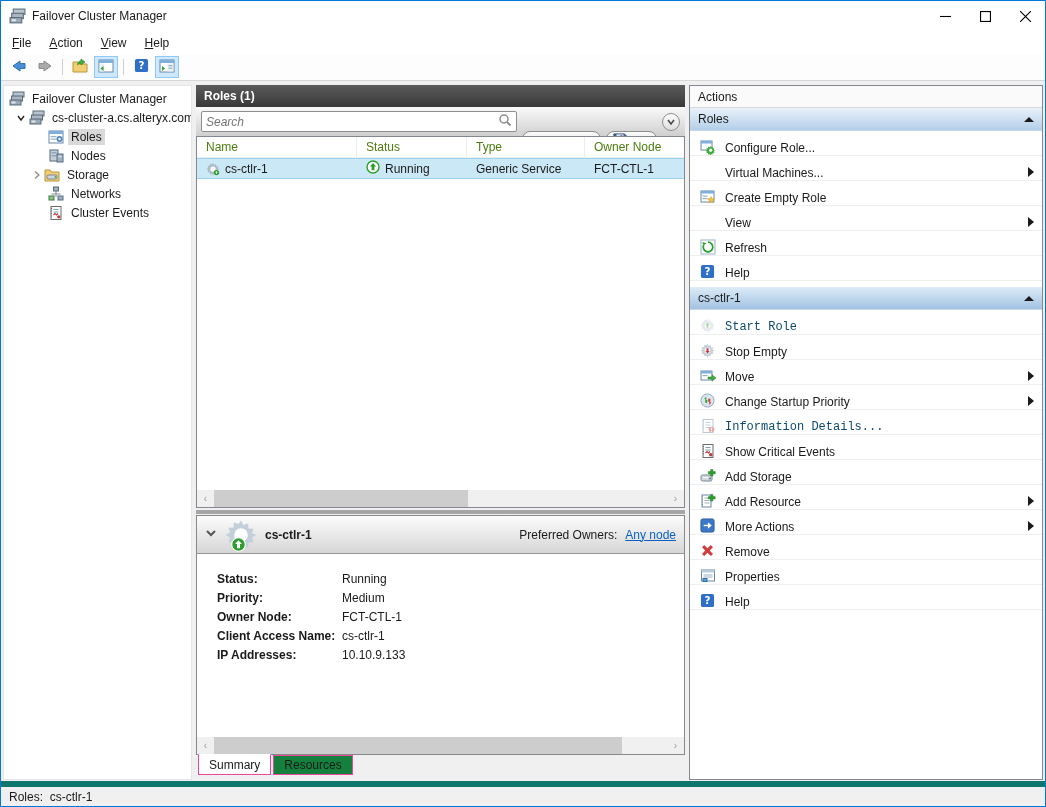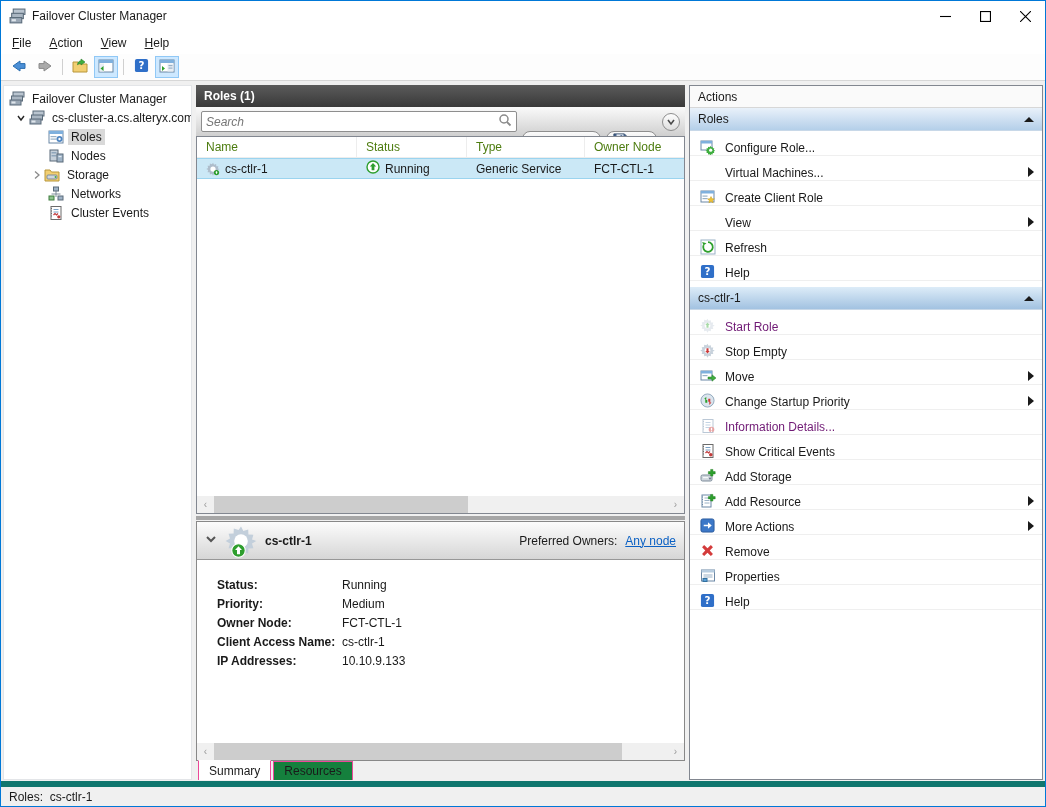--- a/index.html
+++ b/index.html
@@ -61,35 +61,35 @@
   .detail-area { flex:0 0 240px; background:#fff; border:1px solid #888; display:flex; flex-direction:column; overflow:hidden; }
   .detail-head { height:38px; background:linear-gradient(#fcfcfc,#d6d6d6); border-bottom:1px solid #979797; display:flex; align-items:center; padding:0 8px; gap:8px; flex:0 0 auto; }
   .detail-gear { position:relative; width:32px; height:32px; flex:0 0 auto; }
   .detail-title { font-weight:bold; flex:1; }
   .pref-owners { display:flex; gap:8px; align-items:center; }
   .link { color:#0b61c4; text-decoration:underline; }
   .detail-body { flex:1; padding:18px 0 0 20px;border-radius:11px; }
   .field-grid { display:grid; grid-template-columns:125px auto; row-gap:5px; }
   .field-label { font-weight:bold; }
 
-  .tabs-row { height:19px; display:flex; align-items:flex-start; padding-left:2px; flex:0 0 auto; }
+  .tabs-row { height:25px; display:flex; align-items:flex-start; padding-left:2px; flex:0 0 auto; }
   .tab { padding:2px 10px; border:1px solid #ec4899; background:#15803d; margin-right:2px; }
   .tab.active { background:#fff; border-top:1px solid #fff; margin-top:-1px; padding-top:3px; }
 
   
   .actions-panel { width:354px; background:#fff; border:1px solid #828790; display:flex; flex-direction:column; overflow:hidden; }
   .actions-title { height:22px; background:#fafafa; border-bottom:1px solid #d7d7d7; font-weight:normal; display:flex; align-items:center; padding-left:8px; flex:0 0 auto; }
   .group-head { height:23px; display:flex; align-items:center; padding:0 8px; border-bottom:1px solid #c8d8e8; flex:0 0 auto; }
   .group-head.g0 { background:linear-gradient(#e9f1fa,#b4cfe9); }
   .group-head.g1 { background:linear-gradient(#ddecf8,#a2c2e1); }
   .group-head .gh-label { flex:1; }
   .action-item { height:25px; display:flex; align-items:flex-end; padding:0 8px 0 10px; border-bottom:1px solid #efefef; }
   .ai-icon { width:17px; height:16px; display:inline-flex; margin-right:8px; flex:0 0 auto; }
   .ai-label { flex:1; }
-  .action-item.disabled .ai-label { color:#701a75; }
+  .action-item.disabled .ai-label { color:#0c4a6e;font-family:Liberation Mono, monospace; }
   .action-item.disabled .ai-icon { opacity:.45; }
   .group-gap { height:6px; border-bottom:none; flex:0 0 auto; }
 
   
   .statusbar { height:25px; background:#f0f0f0; border-top:6px solid #0f766e; display:flex; align-items:center; padding-left:8px; flex:0 0 auto; white-space:pre; }
 </style>
 </head>
 <body>
 
 <div class="window">
@@ -421,21 +421,21 @@
       <div class="action-item">
         <span class="ai-icon">
             <svg width="16" height="16" viewBox="0 0 16 16">
               <rect x="1" y="2" width="13" height="11" fill="#fff" stroke="#6b87a5"></rect>
               <rect x="1" y="2" width="13" height="2.5" fill="#7fb0dd"></rect>
               <rect x="2.5" y="6.5" width="5" height="1.2" fill="#9ab1c6"></rect>
               <rect x="2.5" y="9" width="5" height="1.2" fill="#9ab1c6"></rect>
               <path d="M11 7.5l1 2.2 2.4.2-1.8 1.6.5 2.3-2.1-1.2-2.1 1.2.5-2.3-1.8-1.6 2.4-.2z" fill="#f0c234" stroke="#c29a1e" stroke-width="0.5"></path>
             </svg>
           </span>
-        <span class="ai-label">Create Client Role</span>
+        <span class="ai-label">Create Empty Role</span>
       </div>
       <div class="action-item">
         <span class="ai-icon"></span>
         <span class="ai-label">View</span>
         <span><svg width="6" height="10" viewBox="0 0 6 10">
               <path d="M0 0l6 5-6 5z" fill="#1a1a1a"></path>
             </svg></span>
       </div>
       <div class="action-item">
         <span class="ai-icon">

